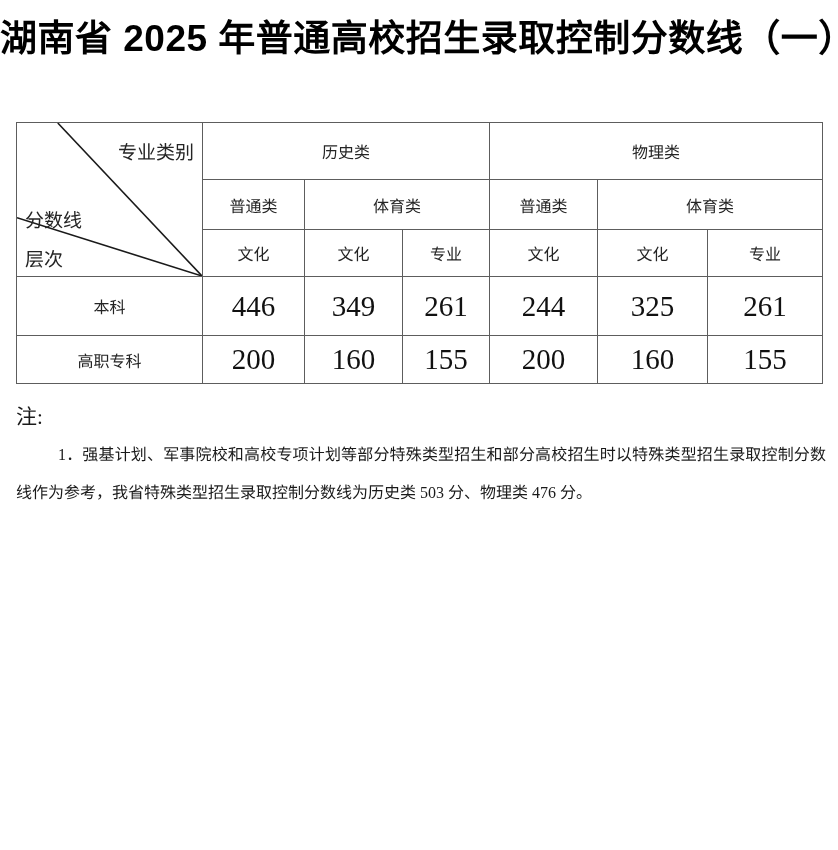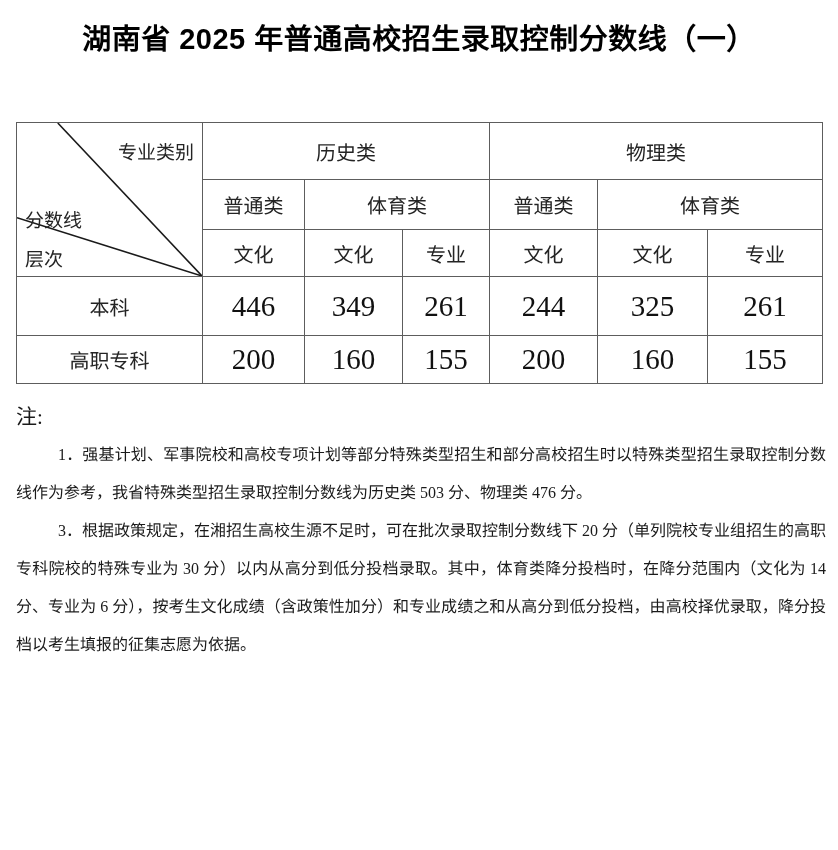--- a/index.html
+++ b/index.html
@@ -26,21 +26,21 @@
 
   
   .doc-title {
     position: absolute;
     left: 0;
     top: 18px;
     width: 838px;
     text-align: center;
     font-family: "Liberation Sans", "DejaVu Sans", sans-serif;
     font-weight: 700;
-    font-size: 29px;
+    font-size: 37px;
     line-height: 42px;
     letter-spacing: 0.5px;
     color: #000000;
     white-space: nowrap;
   }
 
   
   .score-table {
     position: absolute;
     left: 16px;
@@ -53,21 +53,21 @@
   .score-table th {
     border: 1px solid #5d5d5d;
     text-align: center;
     vertical-align: middle;
     font-weight: 400;
     padding: 0;
     color: #242424;
   }
   .score-table .hdr-text {
     font-family: Liberation Serif, serif;
-    font-size: 20px;
+    font-size: 16px;
     margin-top: 43px;
   }
   .score-table .val-text {
     font-family: "Liberation Serif", "DejaVu Serif", serif;
     font-size: 29px;
     color: #111111;
   }
 
   
   .row-h1 { height: 57px; }
@@ -193,16 +193,15 @@
         <td class="val-text">200</td>
         <td class="val-text">160</td>
         <td class="val-text">155</td>
       </tr>
     </tbody>
   </table>
 
   <div class="notes">
     <div class="note-head">注:</div>
     <p class="note-item">1．强基计划、军事院校和高校专项计划等部分特殊类型招生和部分高校招生时以特殊类型招生录取控制分数线作为参考，我省特殊类型招生录取控制分数线为历史类 503 分、物理类 476 分。</p>
-    <p class="note-item">3．根据政策规定，在湘招生高校生源不足时，可在批次录取控制分数线下 20 分（单列院校专业组招生的高职专科院校的特殊专业为 30 分）以内从高分到低分投档录取。其中，体育类降分投档时，在降分范围内（文化为 14 分、专业为 6 分），按考生文化成绩（含政策性加分）和专业成绩之和从高分到低分投档，由高校择优录取，降分投档以考生填报的征集志愿为依据。</p>
   </div>
 
 </div>
 
 </body></html>

